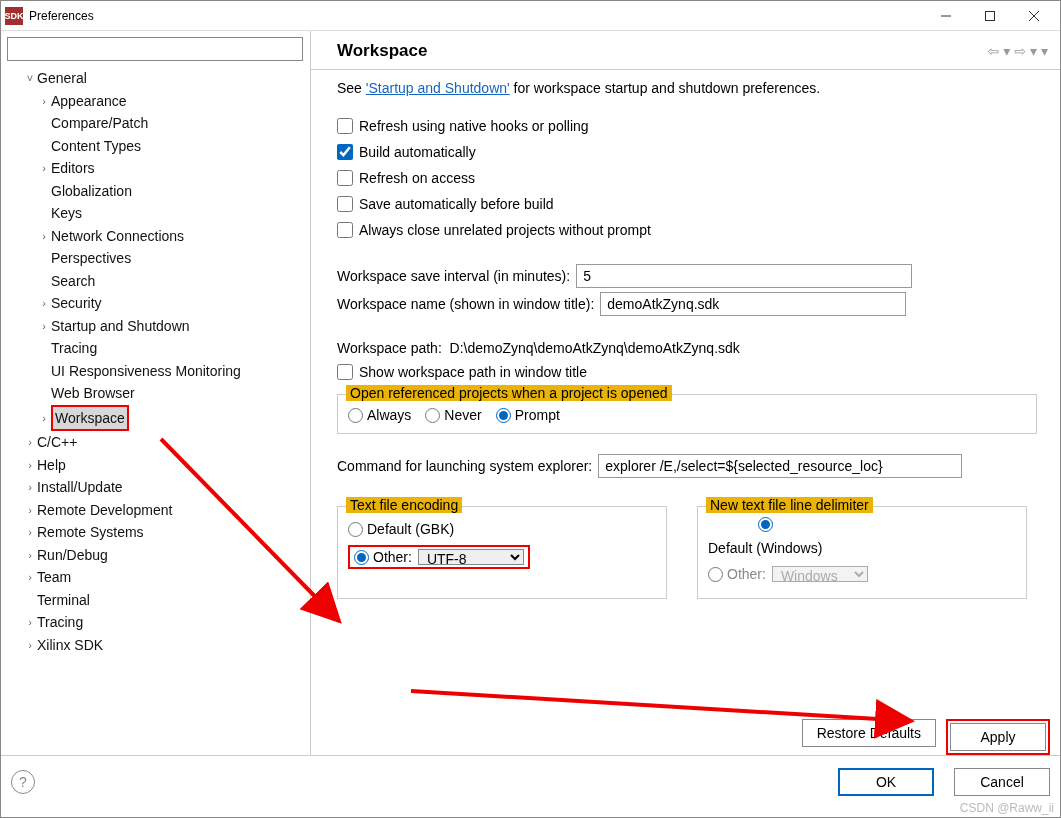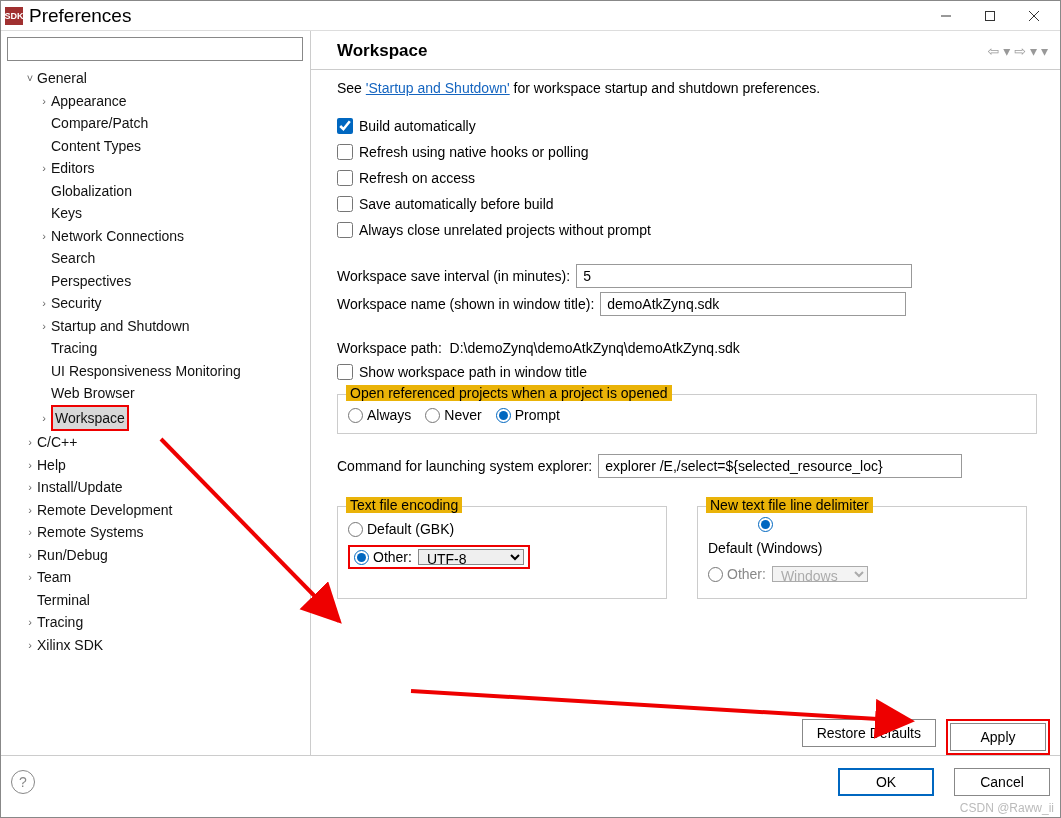--- a/index.html
+++ b/index.html
@@ -1,20 +1,20 @@
 <!DOCTYPE html>
 <html><head>
 <meta charset="utf-8">
 <style>
 * { box-sizing: border-box; margin: 0; padding: 0; font-family: "Segoe UI", Tahoma, sans-serif; font-size: 14px; }
 body { background: #fff; width: 1061px; height: 818px; overflow: hidden; position: relative; border: 1px solid #888;}
 
 .titlebar { display: flex; align-items: center; height: 30px; padding: 0 4px; border-bottom: 1px solid #ddd; }
 .titlebar .app-icon { width: 18px; height: 18px; background: #a03030; color: #fff; font-size: 9px; font-weight: bold; display: flex; align-items: center; justify-content: center; margin-right: 6px;}
-.titlebar .title { flex: 1; font-size: 19px; }
+.titlebar .title { flex: 1; font-size: 12px; }
 .titlebar .winbtn { width: 44px; height: 30px; display: flex; align-items: center; justify-content: center; font-size: 12px; }
 .titlebar .winbtn svg { width:12px; height:12px; stroke:#333; stroke-width:1; fill:none;}
 
 .main { display: flex; height: 724px; }
 .sidebar { width: 310px; border-right: 1px solid #ccc; padding: 6px 2px; overflow: hidden;}
 .search-box { width: 296px; height: 24px; margin: 0 4px 6px 4px; border: 1px solid #888; }
 .tree { font-size: 14.5px; color: #111; line-height: 22.5px; padding-left: 6px;}
 .tree .node { white-space: nowrap; display:flex; align-items:center;}
 .tree .arrow { width:14px; display:inline-block; text-align:center; color:#666; font-size:11px;}
 .tree .sel { background: #d8d8d8; display:inline-block; padding: 0 2px; border:2px solid #e00; border-radius:0;}
@@ -106,24 +106,24 @@
           <span>Globalization</span>
         </div>
       <div class="node i3">
           <span>Keys</span>
         </div>
       <div class="node i2">
           <span class="arrow">›</span>
           <span>Network Connections</span>
         </div>
       <div class="node i3">
+          <span>Perspectives</span>
+        </div>
+      <div class="node i3">
           <span>Search</span>
-        </div>
-      <div class="node i3">
-          <span>Perspectives</span>
         </div>
       <div class="node i2">
           <span class="arrow">›</span>
           <span>Security</span>
         </div>
       <div class="node i2">
           <span class="arrow">›</span>
           <span>Startup and Shutdown</span>
         </div>
       <div class="node i3">
@@ -186,26 +186,26 @@
       <h2>Workspace</h2>
       <div class="nav-arrows"><span>⇦</span><span>▾</span><span>⇨</span><span>▾</span><span>▾</span></div>
     </div>
     <div class="content-body">
       <p>
         <span>See </span><a href="#" class="link">'Startup and Shutdown'</a><span> for workspace startup and shutdown preferences.</span>
       </p>
       <div class="section-gap"></div>
 
       <div class="checkrow">
+          <input type="checkbox" style="">
+          <span>Refresh using native hooks or polling</span>
+        </div>
+      <div class="checkrow">
           <input type="checkbox" checked="" style="">
           <span>Build automatically</span>
-        </div>
-      <div class="checkrow">
-          <input type="checkbox" style="">
-          <span>Refresh using native hooks or polling</span>
         </div>
       <div class="checkrow">
           <input type="checkbox" style="">
           <span>Refresh on access</span>
         </div>
       <div class="checkrow">
           <input type="checkbox" style="">
           <span>Save automatically before build</span>
         </div>
       <div class="checkrow">

